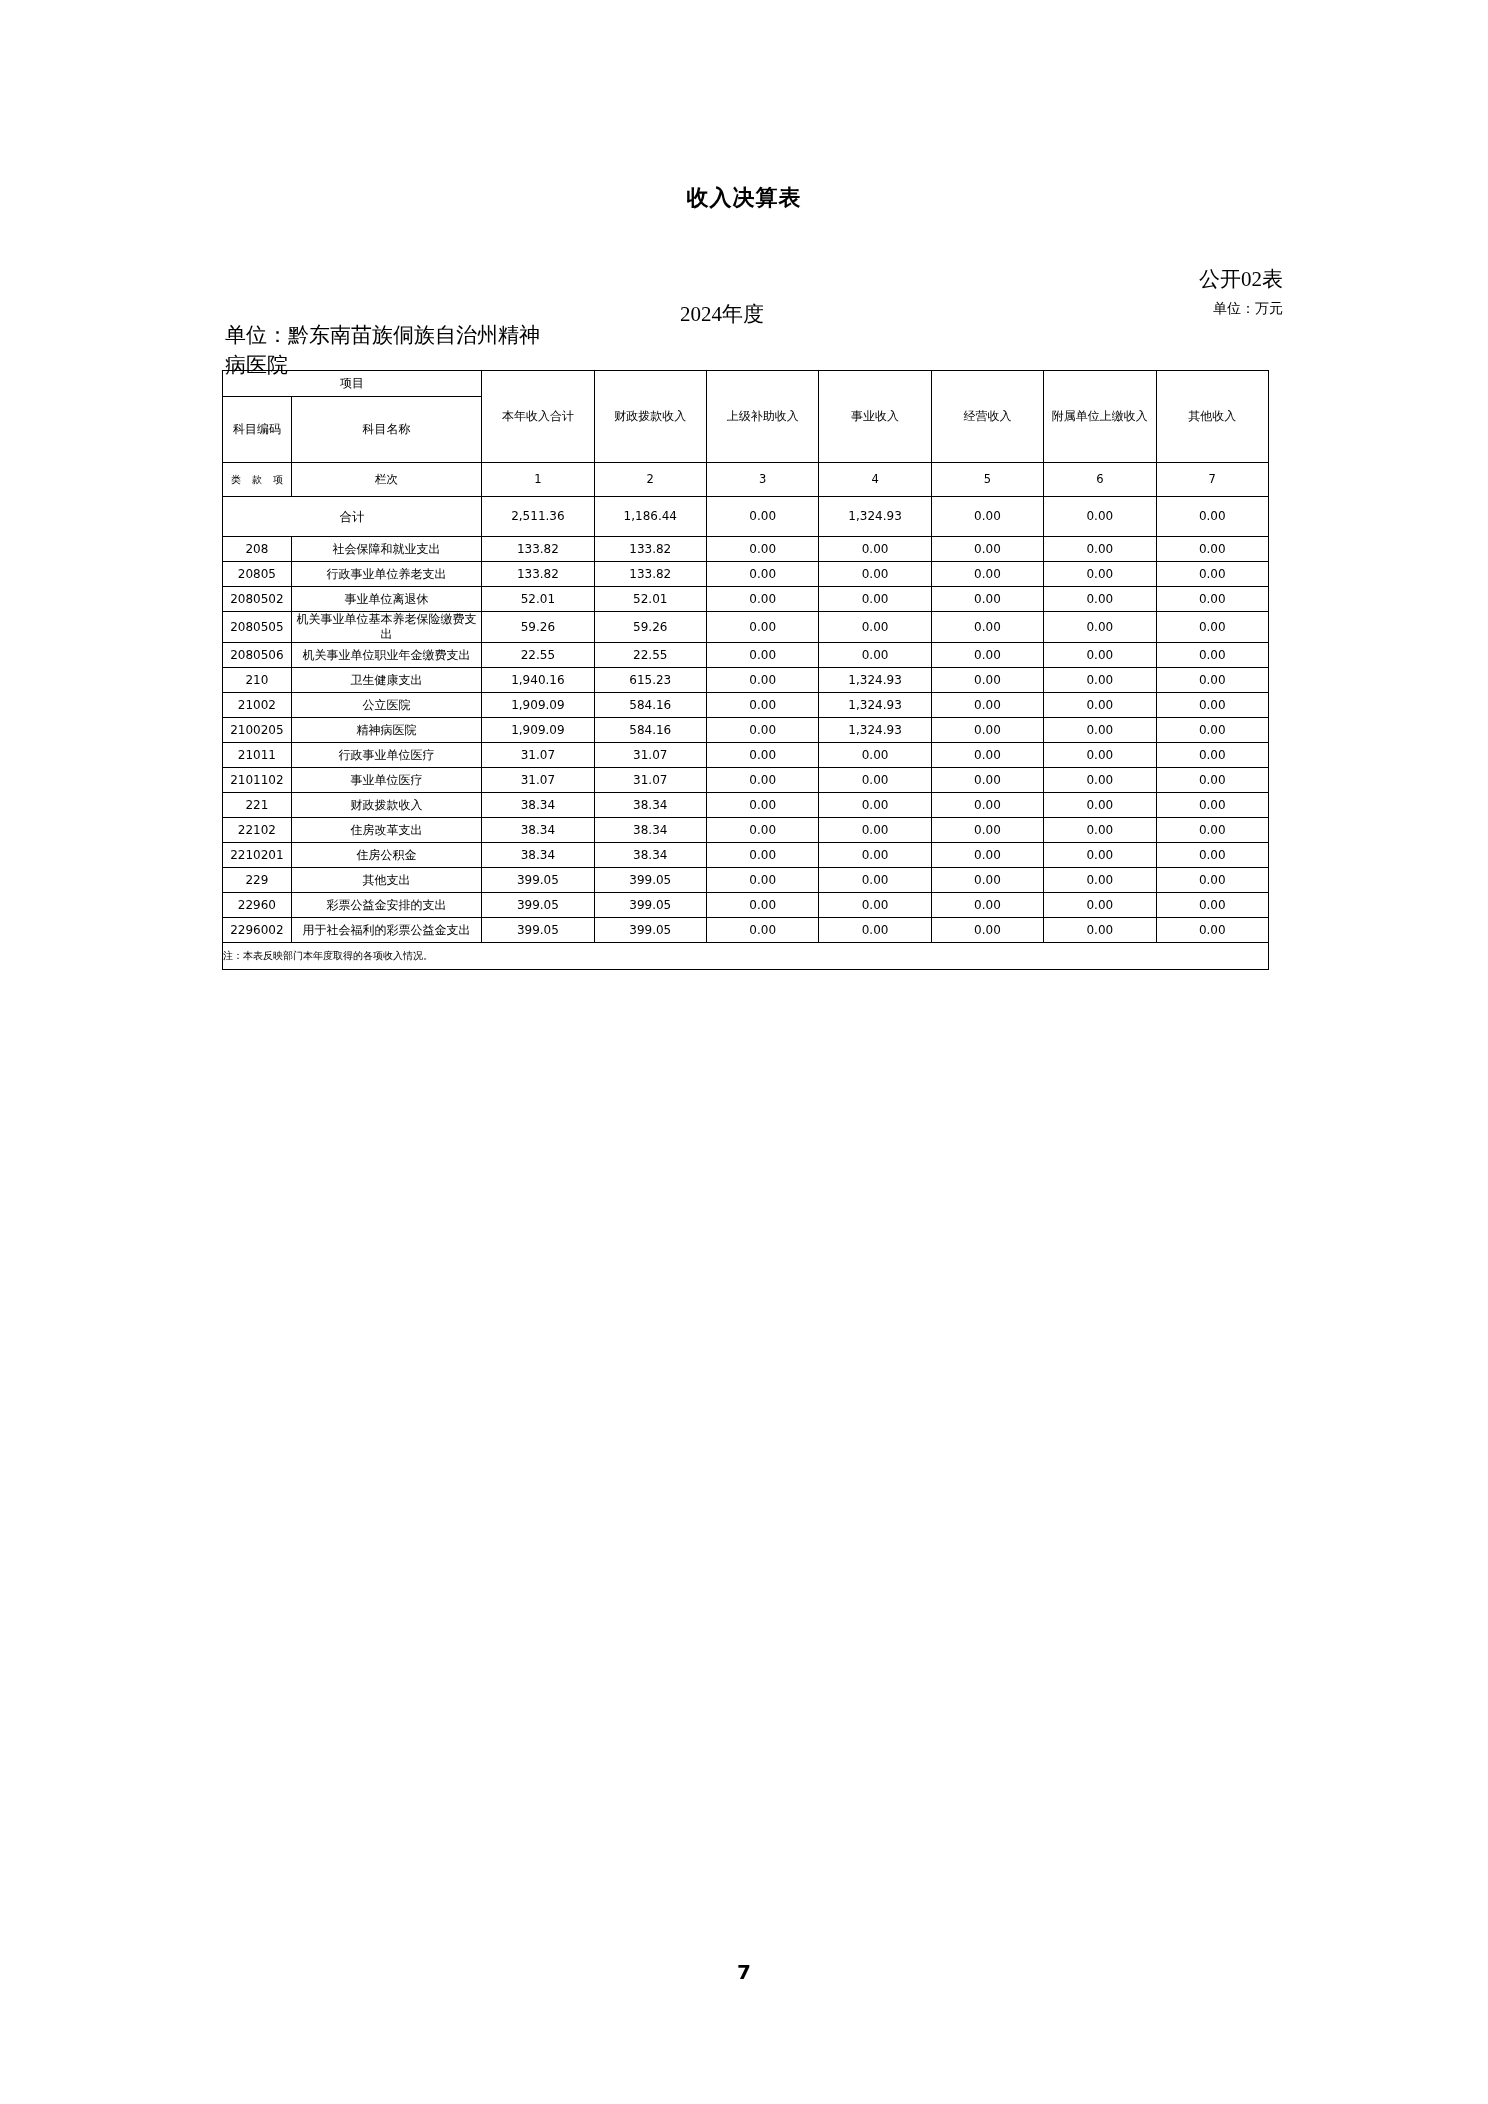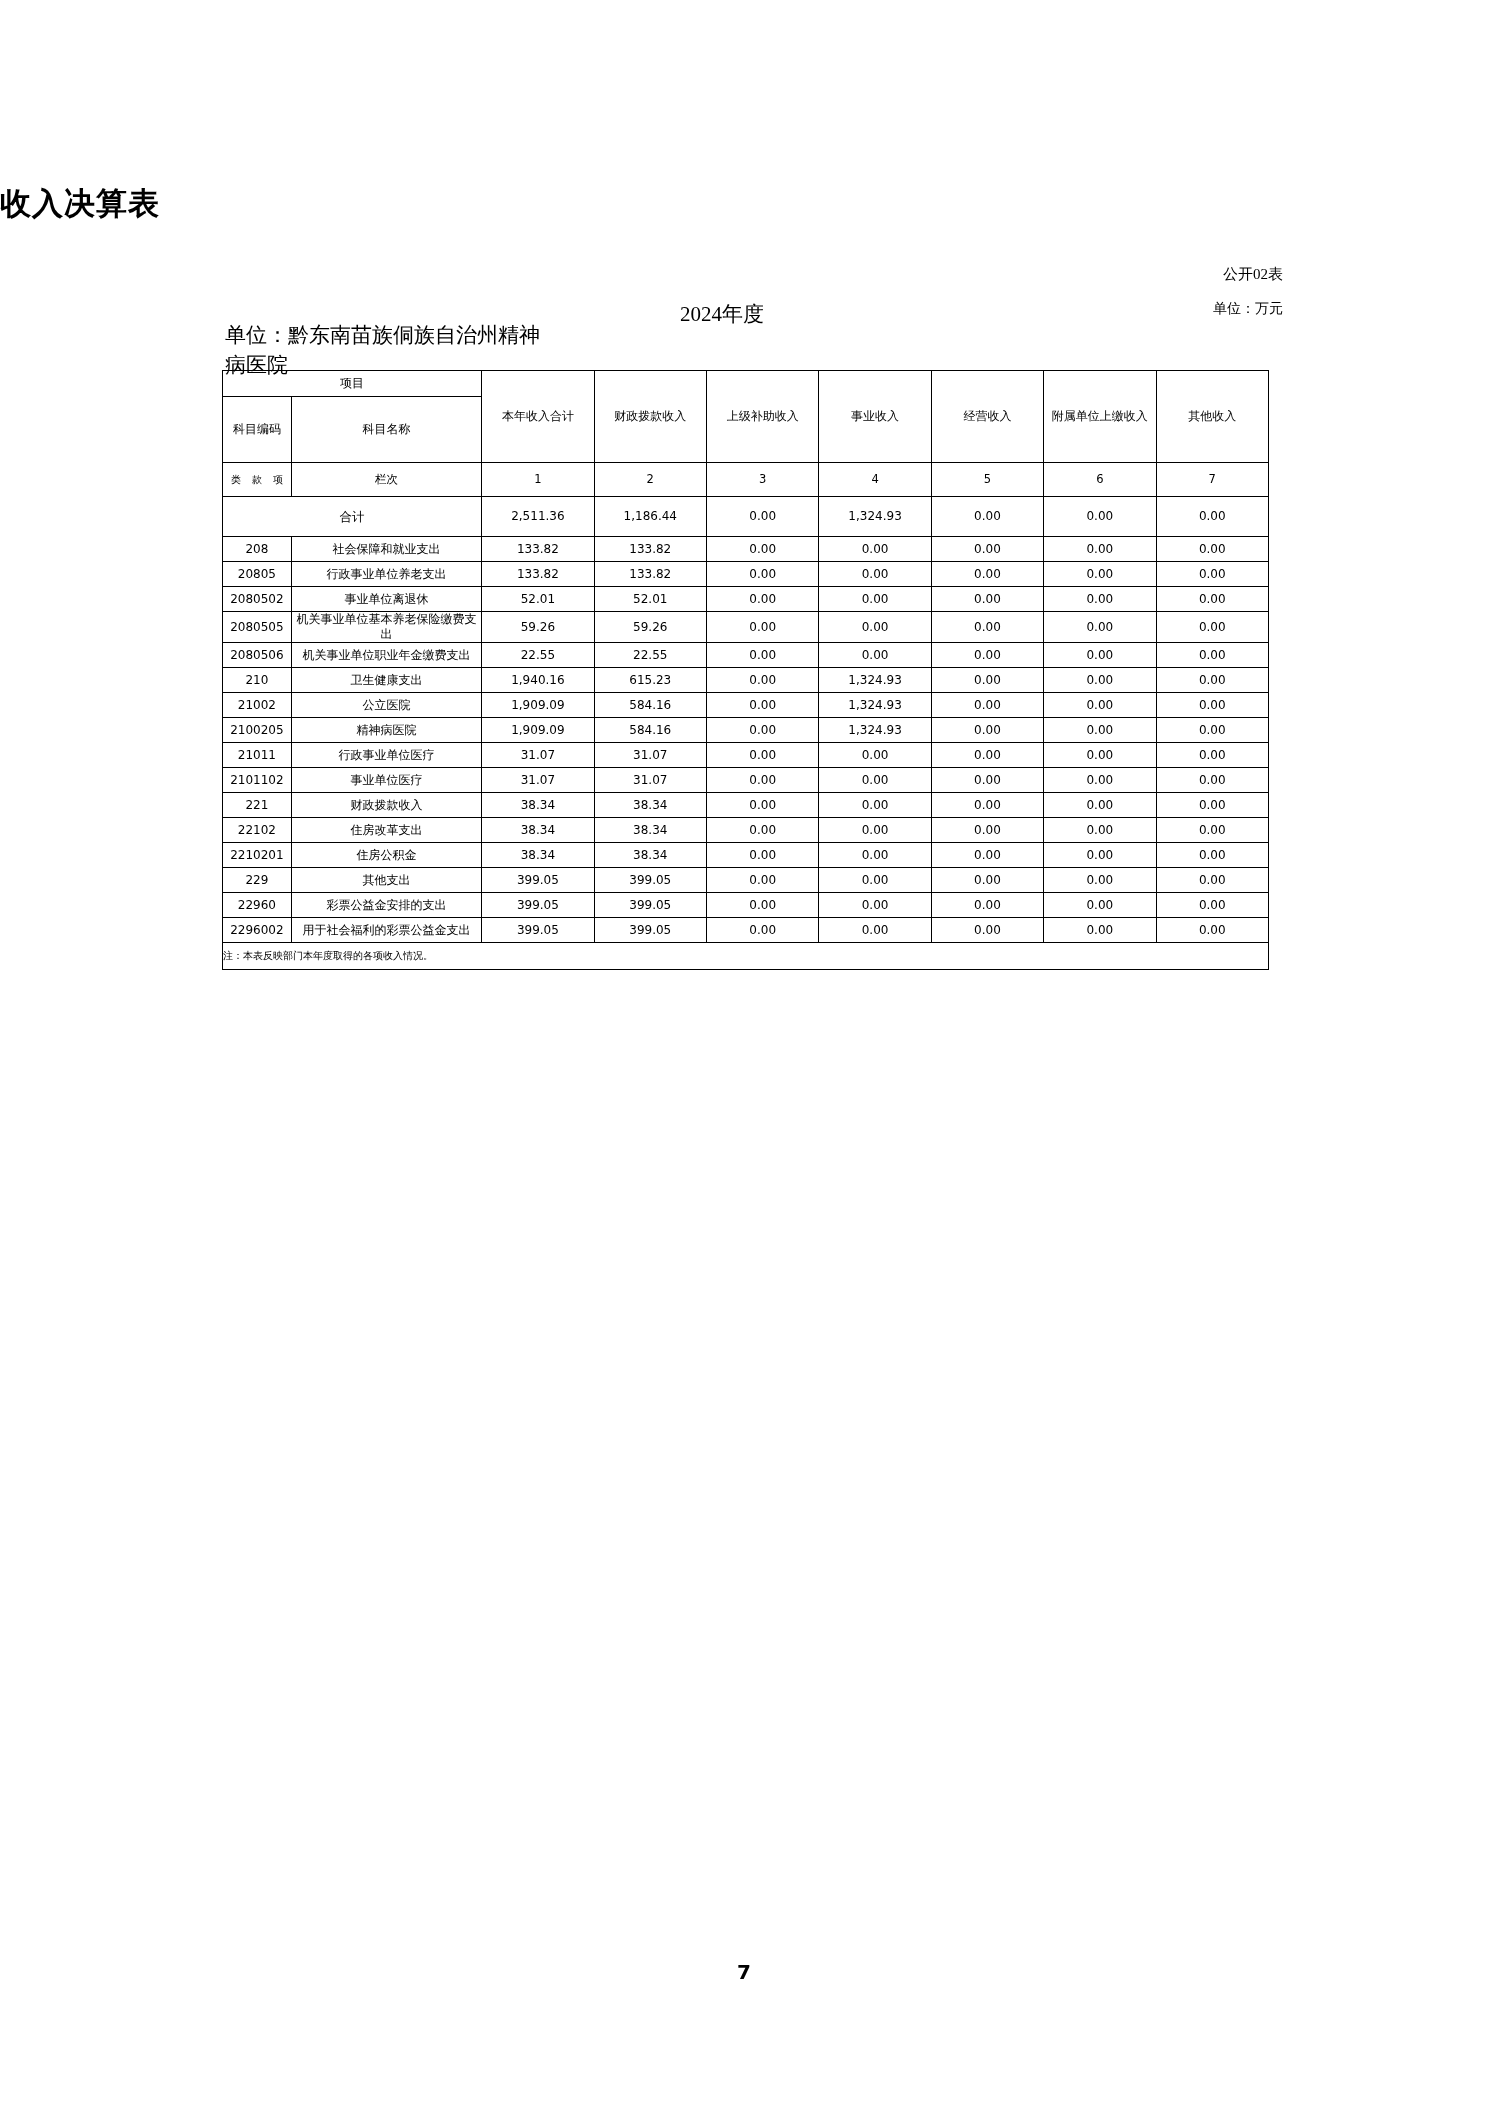--- a/index.html
+++ b/index.html
@@ -18,30 +18,31 @@
     position: relative;
     width: 1488px;
     height: 2104px;
     box-sizing: border-box;
   }
   .title {
     position: absolute;
     top: 183px;
     left: 0;
     width: 1488px;
+    text-align: center;
     font-family: "DejaVu Sans", sans-serif;
     font-weight: bold;
-    font-size: 31px;
+    font-size: 22px;
     letter-spacing: 1px;
   }
   .open-label {
     position: absolute;
     top: 265px;
     right: 205px;
-    font-size: 15px;
+    font-size: 21px;
     font-family: "Liberation Serif", serif;
   }
   .unit-left {
     position: absolute;
     top: 300px;
     left: 225px;
     width: 330px;
     font-size: 21px;
     line-height: 1.45;
     margin-top: 20px;

